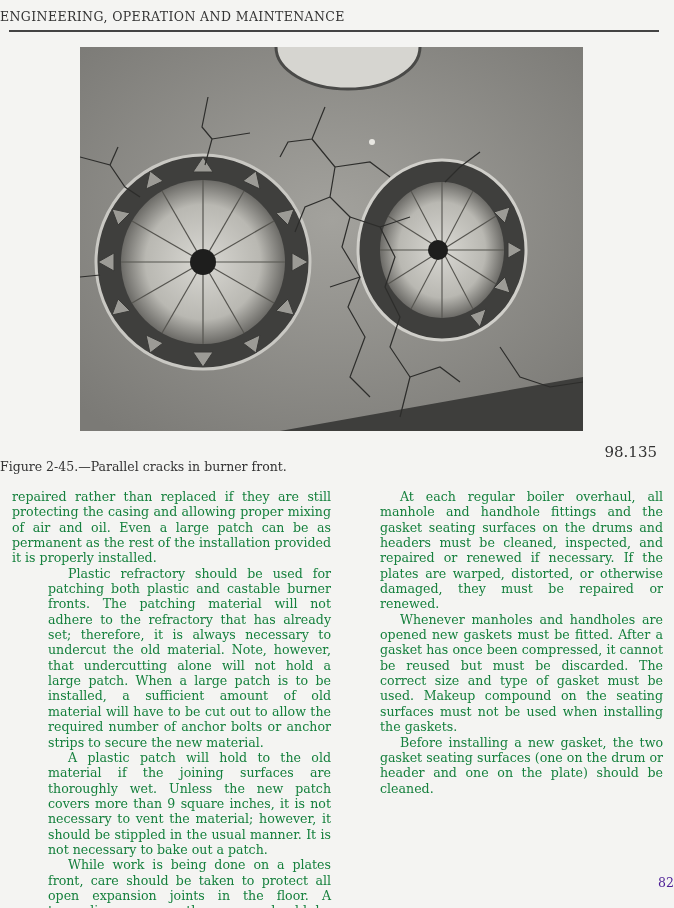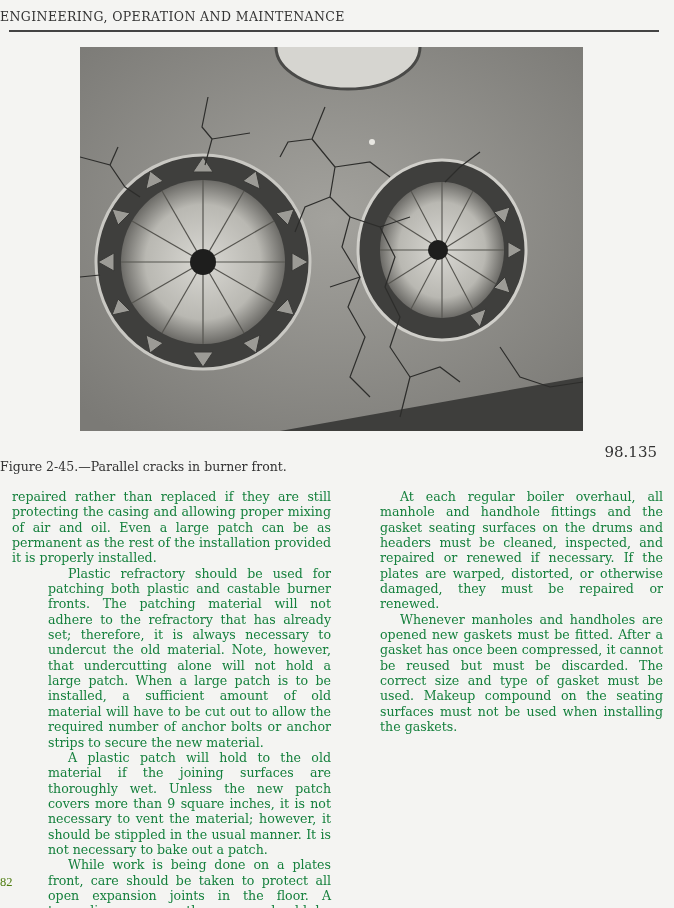--- a/index.html
+++ b/index.html
@@ -30,21 +30,21 @@
       text-align: justify; color: #15803d;
     }
     .col-left { left: 12px; }
     .col-right { left: 344px; }
     .col p { margin: 0; }
     .col p.indent { text-indent: 20px; margin-left: 36px; }
     .section-heading {
       margin: 21px 0 24px 0; font-size: 12.6px; letter-spacing: 0.3px; text-align: left;
     }
     .page-number {
-      position: absolute; top: 875px; left: 0; width: 674px; text-align: left; font-size: 12.5px; color: #4d7c0f; font-family: Liberation Serif, serif;
+      position: absolute; top: 875px; left: 0; width: 674px; text-align: right; font-size: 12.5px; color: #4c1d95;
     }
   </style>
 </head>
 <body>
 
 <div class="running-head">ENGINEERING, OPERATION AND MAINTENANCE</div>
 <div class="head-rule"></div>
 
 <div class="photo" title="Photograph of a boiler burner front showing two burner openings with swirl vanes (air registers) and parallel cracks in the refractory">
   <svg width="503" height="384" viewBox="0 0 503 384">
@@ -152,15 +152,16 @@
 <div class="col col-left">
   <p>repaired rather than replaced if they are still protecting the casing and allowing proper mixing of air and oil. Even a large patch can be as permanent as the rest of the installation provided it is properly installed.</p>
   <p class="indent">Plastic refractory should be used for patching both plastic and castable burner fronts. The patching material will not adhere to the refractory that has already set; therefore, it is always necessary to undercut the old material. Note, however, that undercutting alone will not hold a large patch. When a large patch is to be installed, a sufficient amount of old material will have to be cut out to allow the required number of anchor bolts or anchor strips to secure the new material.</p>
   <p class="indent">A plastic patch will hold to the old material if the joining surfaces are thoroughly wet. Unless the new patch covers more than 9 square inches, it is not necessary to vent the material; however, it should be stippled in the usual manner. It is not necessary to bake out a patch.</p>
   <p class="indent">While work is being done on a plates front, care should be taken to protect all open expansion joints in the floor. A tarpaulin or some other cover should be used to keep loose mate-</p>
 </div>
 
 <div class="col col-right">
   <p class="indent">At each regular boiler overhaul, all manhole and handhole fittings and the gasket seating surfaces on the drums and headers must be cleaned, inspected, and repaired or renewed if necessary. If the plates are warped, distorted, or otherwise damaged, they must be repaired or renewed.</p>
   <p class="indent">Whenever manholes and handholes are opened new gaskets must be fitted. After a gasket has once been compressed, it cannot be reused but must be discarded. The correct size and type of gasket must be used. Makeup compound on the seating surfaces must not be used when installing the gaskets.</p>
+  <p class="indent">Before installing a new gasket, the two gasket seating surfaces (one on the drum or header and one on the plate) should be cleaned.</p>
 </div>
 
 <div class="page-number">82</div>
 
 </body></html>

